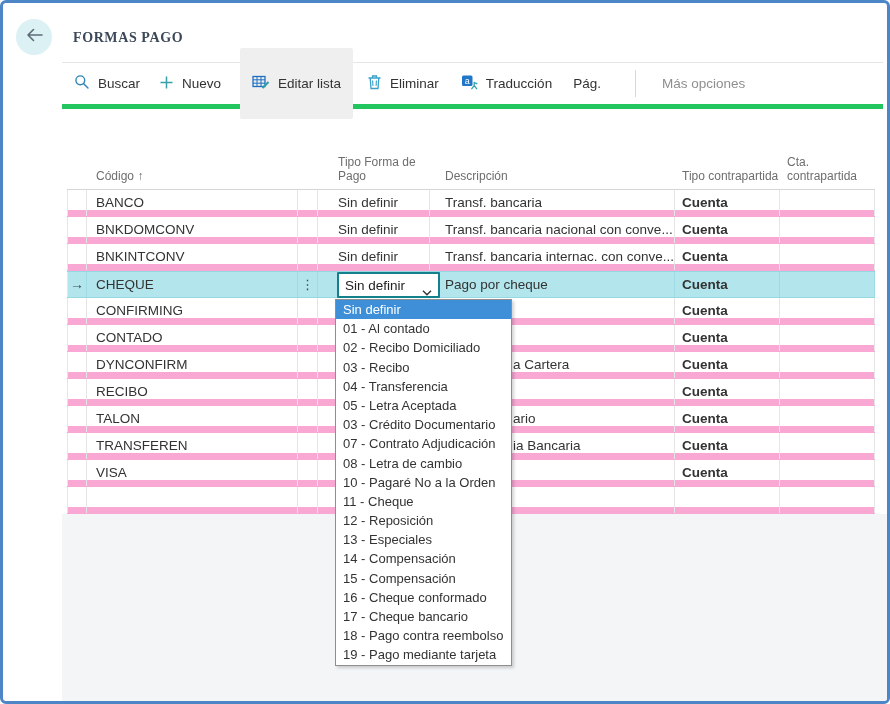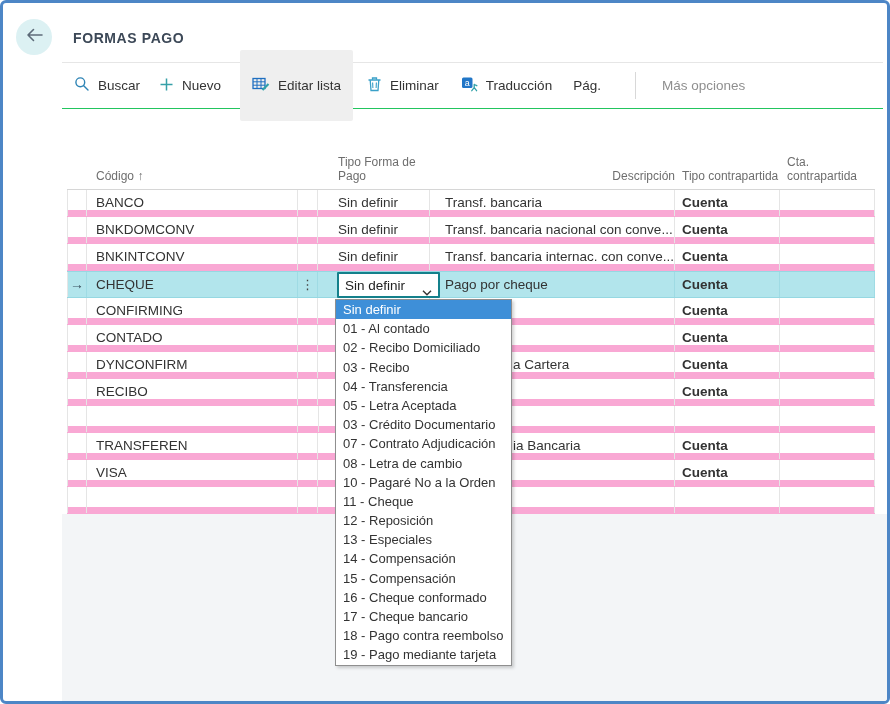--- a/index.html
+++ b/index.html
@@ -10,41 +10,41 @@
     background:#ffffff; overflow:hidden;
   }
   
   .back-btn {
     position:absolute; left:13px; top:16px; width:36px; height:36px;
     border-radius:50%; background:#dcf1f3; display:flex; align-items:center; justify-content:center;
     cursor:pointer;
   }
   .page-title {
     position:absolute; left:70px; top:27px;
-    font-size:14px; font-weight:bold; letter-spacing:.6px; color:#3c4857;
+    font-size:14px; font-weight:bold; letter-spacing:.6px; color:#3c4857;font-family:Liberation Serif, serif;
   }
   
   .toolbar {
     position:absolute; left:59px; right:4px; top:59px; height:47px;
-    border-top:1px solid #e6e6e6; border-bottom:1px solid #22c55e;
+    border-top:1px solid #e6e6e6; border-bottom:5px solid #22c55e;
     display:flex; align-items:center; font-size:13.5px; color:#333;
   }
   .tb-btn { display:flex; align-items:center; gap:8px; cursor:pointer; white-space:nowrap; }
   .tb-btn .lbl { color:#333; }
   .tb-active { background:#efefef; padding:26px 12px; border-radius:2px; }
   .tb-divider { width:1px; height:27px; background:#d8d8d8; }
   .tb-more { color:#8f8f8f; cursor:pointer; }
   
   .table { position:absolute; left:64px; top:137px; width:808px; }
   .grid-cols { display:grid; grid-template-columns:20px 211px 20px 112px 245px 105px 95px; }
   .thead { height:50px; align-items:end; border-bottom:1px solid #d6d6d6; }
   .th { font-size:12px; color:#6e6e6e; padding-bottom:6px; line-height:14px; }
   .th.c-codigo { padding-left:9px; }
   .th.c-tipo   { padding-left:20px; width:112px; }
-  .th.c-desc   { padding-left:15px;text-align:right; }
+  .th.c-desc   { padding-left:15px; }
   .th.c-contra { padding-left:7px; }
   .th.c-cta    { padding-left:7px; }
   .tr { height:27px; border-bottom:7px solid #f9a8d4; }
   .td {
     height:26px; line-height:26px; font-size:13.5px; color:#333;
     border-right:1px solid #e5e5e5; overflow:hidden; white-space:nowrap;
   }
   .td.c-gutter { border-left:1px solid #e5e5e5; text-align:center; font-size:14px; color:#39505e; }
   .td.c-codigo { padding-left:9px; }
   .td.c-menu   { text-align:center; color:#444; font-size:13px; letter-spacing:0; }
@@ -244,20 +244,21 @@
       <div class="td c-codigo">RECIBO</div>
       <div class="td c-menu"></div>
       <div class="td c-tipo"></div>
       <div class="td c-desc"></div>
       <div class="td c-contra">Cuenta</div>
       <div class="td c-cta"></div>
     </div>
 
     <div class="tr grid-cols">
       <div class="td c-gutter"></div>
+      <div class="td c-codigo">TALON</div>
       <div class="td c-menu"></div>
       <div class="td c-tipo"></div>
       <div class="td c-desc frag">ario</div>
       <div class="td c-contra">Cuenta</div>
       <div class="td c-cta"></div>
     </div>
 
     <div class="tr grid-cols">
       <div class="td c-gutter"></div>
       <div class="td c-codigo">TRANSFEREN</div>

